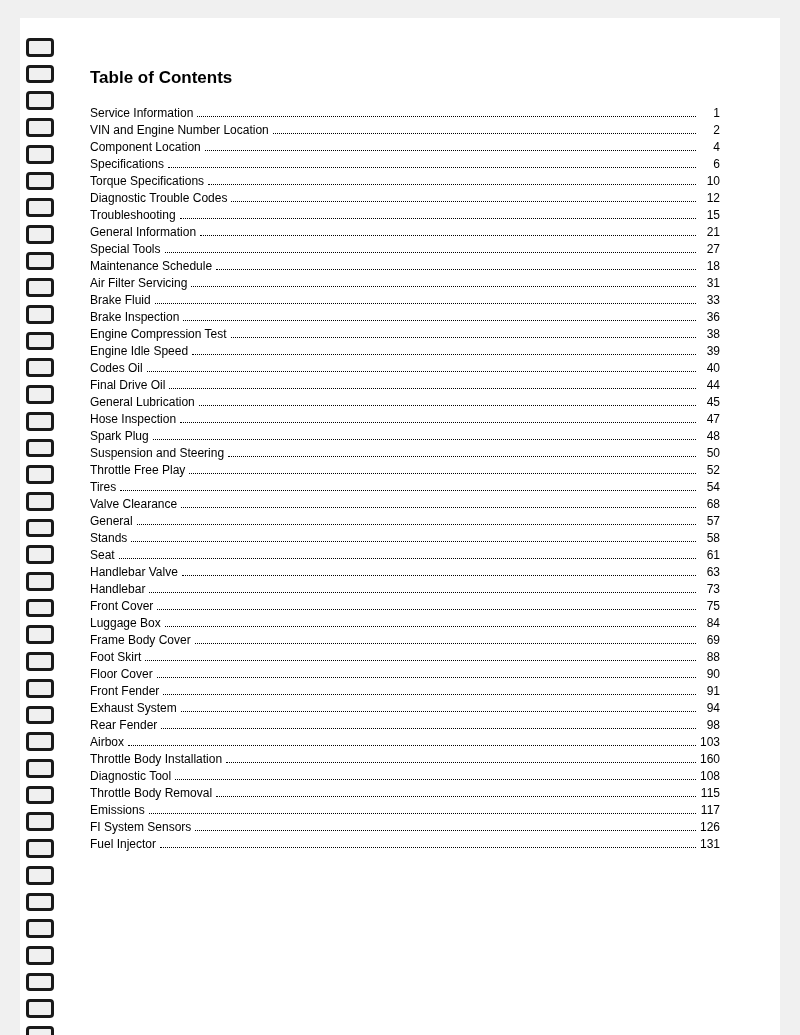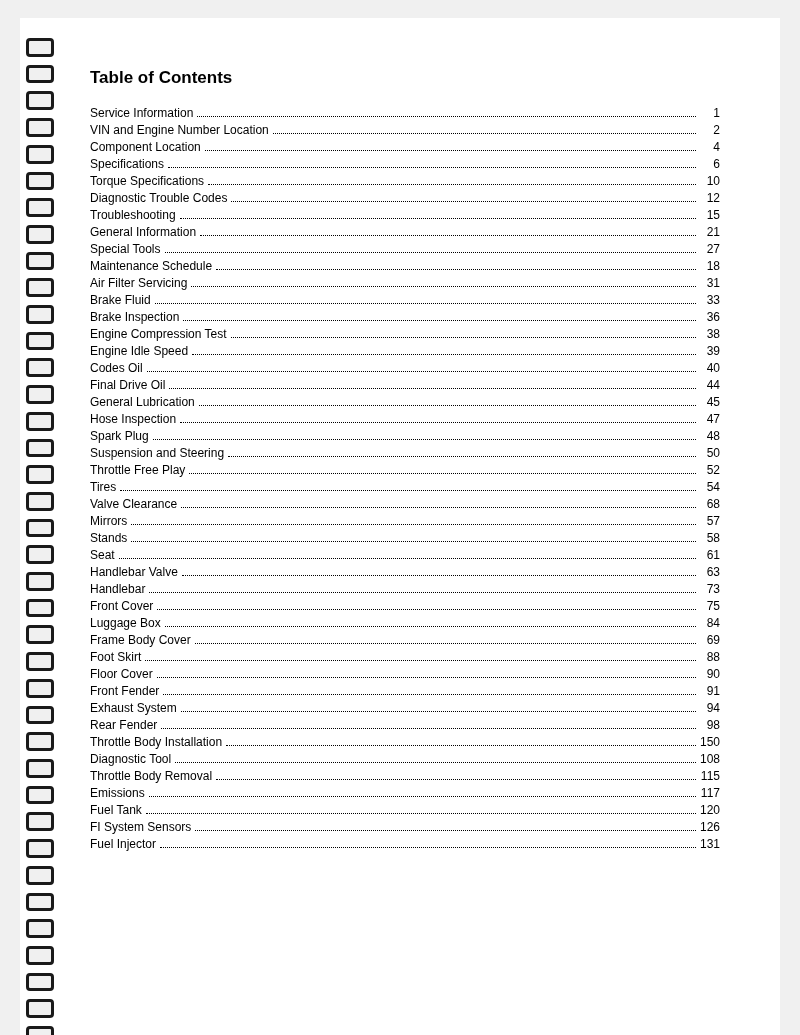--- a/index.html
+++ b/index.html
@@ -255,21 +255,21 @@
         <span class="toc-title">Tires</span>
         <span class="toc-dots"></span>
         <span class="toc-page">54</span>
       </div>
       <div class="toc-row">
         <span class="toc-title">Valve Clearance</span>
         <span class="toc-dots"></span>
         <span class="toc-page">68</span>
       </div>
       <div class="toc-row">
-        <span class="toc-title">Mirrors</span>
+        <span class="toc-title">General</span>
         <span class="toc-dots"></span>
         <span class="toc-page">57</span>
       </div>
       <div class="toc-row">
         <span class="toc-title">Stands</span>
         <span class="toc-dots"></span>
         <span class="toc-page">58</span>
       </div>
       <div class="toc-row">
         <span class="toc-title">Seat</span>
@@ -320,43 +320,43 @@
         <span class="toc-title">Exhaust System</span>
         <span class="toc-dots"></span>
         <span class="toc-page">94</span>
       </div>
       <div class="toc-row">
         <span class="toc-title">Rear Fender</span>
         <span class="toc-dots"></span>
         <span class="toc-page">98</span>
       </div>
       <div class="toc-row">
+        <span class="toc-title">Airbox</span>
+        <span class="toc-dots"></span>
+        <span class="toc-page">103</span>
+      </div>
+      <div class="toc-row">
         <span class="toc-title">Throttle Body Installation</span>
         <span class="toc-dots"></span>
-        <span class="toc-page">150</span>
+        <span class="toc-page">160</span>
       </div>
       <div class="toc-row">
         <span class="toc-title">Diagnostic Tool</span>
         <span class="toc-dots"></span>
         <span class="toc-page">108</span>
       </div>
       <div class="toc-row">
         <span class="toc-title">Throttle Body Removal</span>
         <span class="toc-dots"></span>
         <span class="toc-page">115</span>
       </div>
       <div class="toc-row">
         <span class="toc-title">Emissions</span>
         <span class="toc-dots"></span>
         <span class="toc-page">117</span>
-      </div>
-      <div class="toc-row">
-        <span class="toc-title">Fuel Tank</span>
-        <span class="toc-dots"></span>
-        <span class="toc-page">120</span>
       </div>
       <div class="toc-row">
         <span class="toc-title">FI System Sensors</span>
         <span class="toc-dots"></span>
         <span class="toc-page">126</span>
       </div>
       <div class="toc-row">
         <span class="toc-title">Fuel Injector</span>
         <span class="toc-dots"></span>
         <span class="toc-page">131</span>

